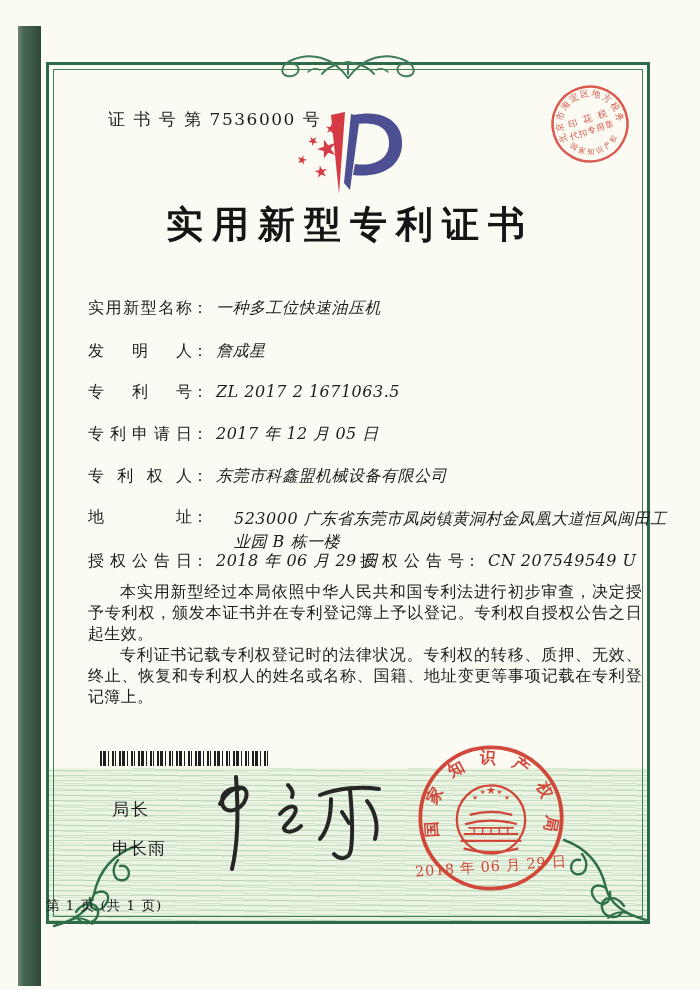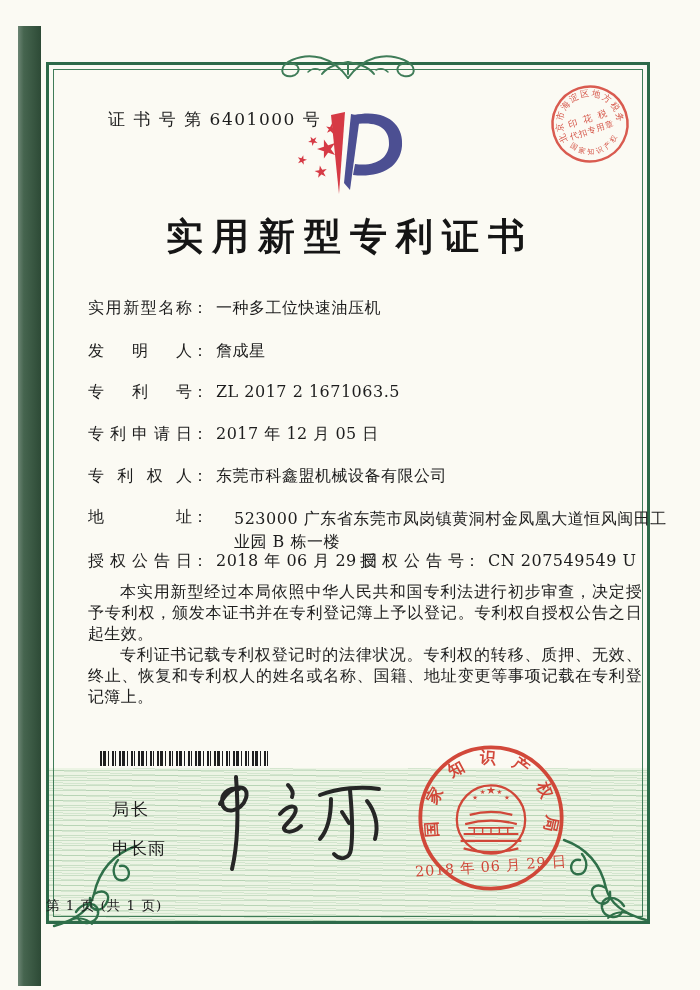--- a/index.html
+++ b/index.html
@@ -33,31 +33,31 @@
   }
   .num-line{
     position:absolute;left:108px;top:108px;font-size:17px;letter-spacing:1.5px;z-index:4;
   }
   .logo{position:absolute;left:293px;top:108px;z-index:4;}
   .tax-stamp{
     position:absolute;left:540px;top:74px;width:100px;height:100px;z-index:6;
     transform:rotate(-18deg);opacity:.88;
   }
   .title{
-    position:absolute;left:0;top:212px;width:700px;text-align:center;z-index:4;
+    position:absolute;left:0;top:200px;width:700px;text-align:center;z-index:4;
     font-size:37px;font-weight:600;letter-spacing:9px;color:#151515;
   }
   .fields{position:absolute;left:88px;top:0;width:560px;z-index:4;font-size:16px;}
   .frow{position:absolute;left:0;white-space:nowrap;}
   .flabel{
     display:inline-block;width:104px;text-align:justify;text-align-last:justify;
     vertical-align:top;
   }
   .fcolon{display:inline-block;vertical-align:top;}
-  .fvalue{display:inline-block;margin-left:8px;vertical-align:top;letter-spacing:.5px;}
+  .fvalue{display:inline-block;margin-left:8px;vertical-align:top;letter-spacing:.5px;font-style:italic;}
   .fvalue.wrap{white-space:normal;width:436px;line-height:23px;margin-left:26px;}
   .grant-right{position:absolute;left:272px;top:0;white-space:nowrap;}
   .paras{
     position:absolute;left:88px;top:581px;width:554px;z-index:4;
     font-size:16px;line-height:21px;letter-spacing:.35px;text-align:justify;
   }
   .paras p{margin:0;text-indent:2em;}
   .barcode{
     position:absolute;left:100px;top:751px;width:170px;height:15px;z-index:4;
     background-image:repeating-linear-gradient(90deg,
@@ -114,21 +114,21 @@
   <svg class="flourish br" width="92" height="88" viewBox="0 0 92 88">
     <g fill="none" stroke="#2f7049" stroke-width="2.4" stroke-linecap="round">
       <path d="M88,4 C60,14 50,34 46,52 C42,68 28,78 6,84"></path>
       <path d="M46,52 C56,46 64,52 58,62 C52,72 40,68 42,56"></path>
       <path d="M28,70 C36,58 52,60 50,72 C48,82 34,84 30,76"></path>
       <path d="M70,18 C62,28 66,40 76,38 C84,36 82,22 72,24"></path>
       <path d="M20,80 C28,74 38,76 44,82" stroke-width="1.8"></path>
     </g>
   </svg>
 
-  <div class="num-line">证 书 号 第 6401000 号</div>
+  <div class="num-line">证 书 号 第 7536000 号</div>
 
   <svg class="logo" width="115" height="96" viewBox="0 0 115 96">
     <defs>
       <path id="star" d="M0,-1 L0.588,0.809 L-0.951,-0.309 L0.951,-0.309 L-0.588,0.809 Z"></path>
     </defs>
     <polygon points="38,7 52,4 46,86" fill="#d63a45"></polygon>
     <polygon points="58,6 67,8 57,82 51,75" fill="#4c4f92"></polygon>
     <path d="M61,7 C95,0 111,18 109,38 C107,61 85,70 60,67 L62,56 C83,59 95,50 96,37 C97,21 85,12 59,17 Z" fill="#4c4f92"></path>
     <use href="#star" transform="translate(34,41) scale(10) rotate(-18)" fill="#d63a45"></use>
     <use href="#star" transform="translate(38,21) scale(5.5) rotate(10)" fill="#d63a45"></use>

